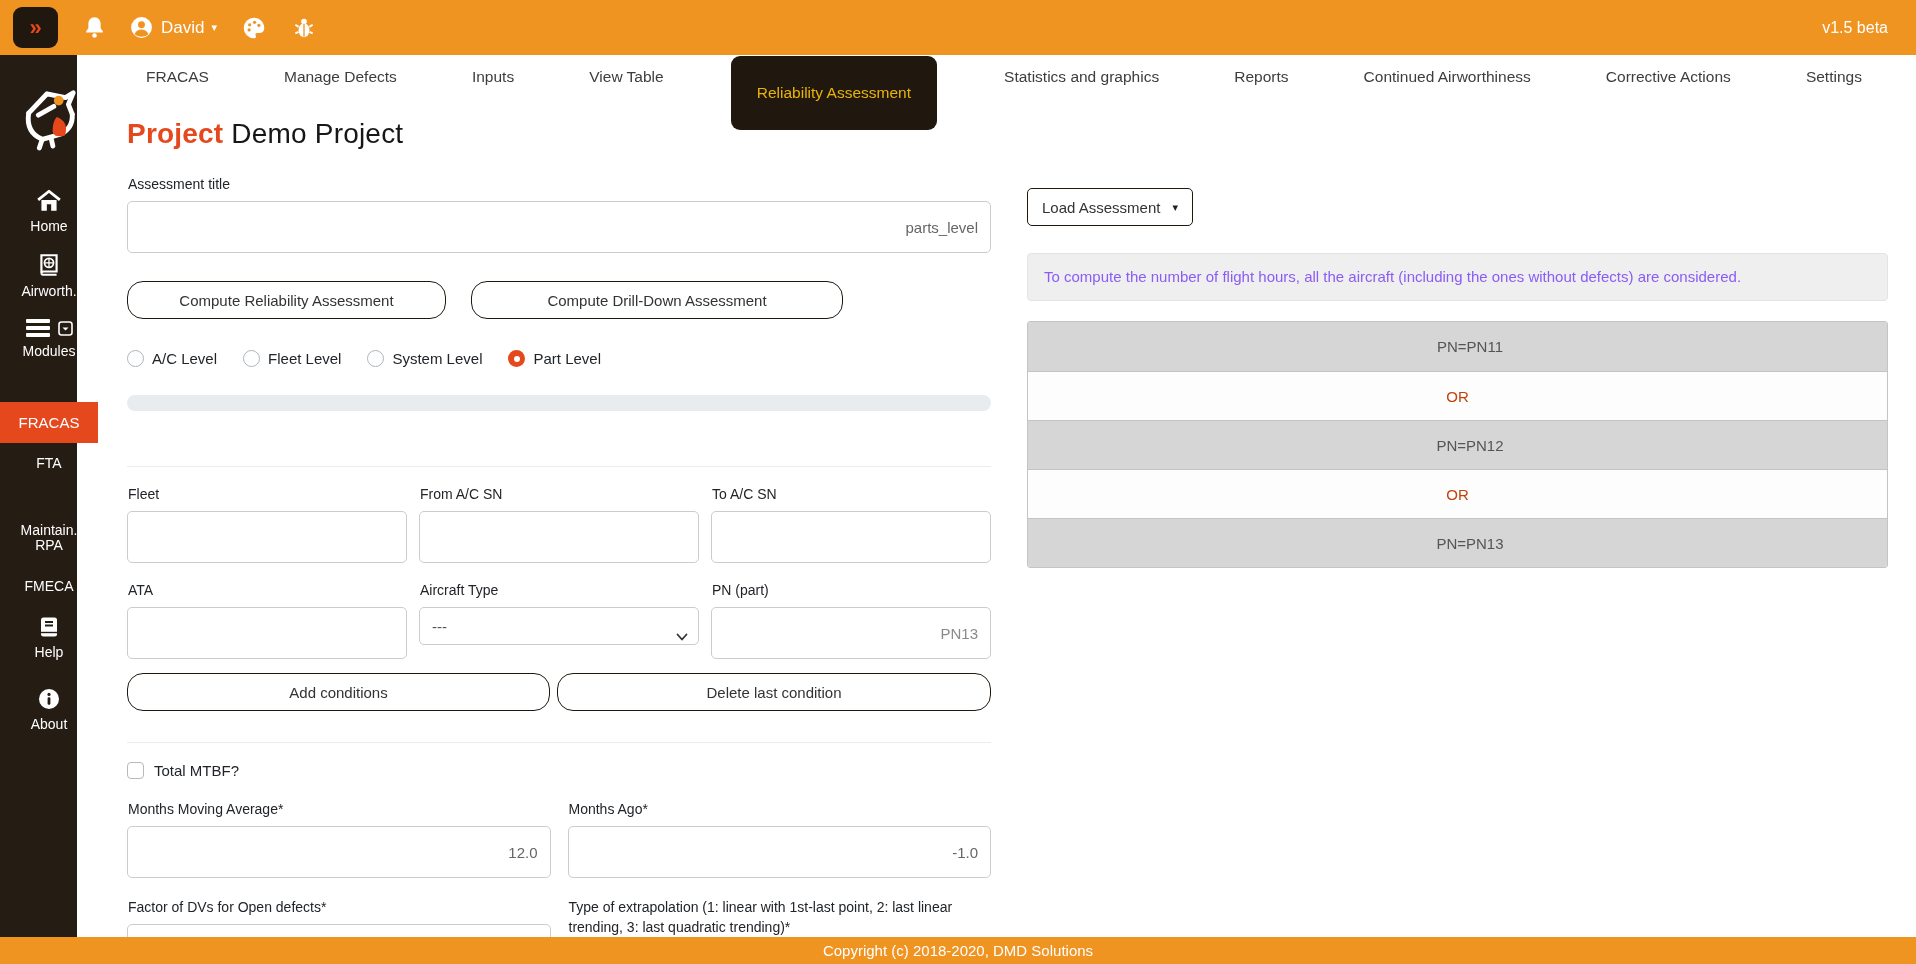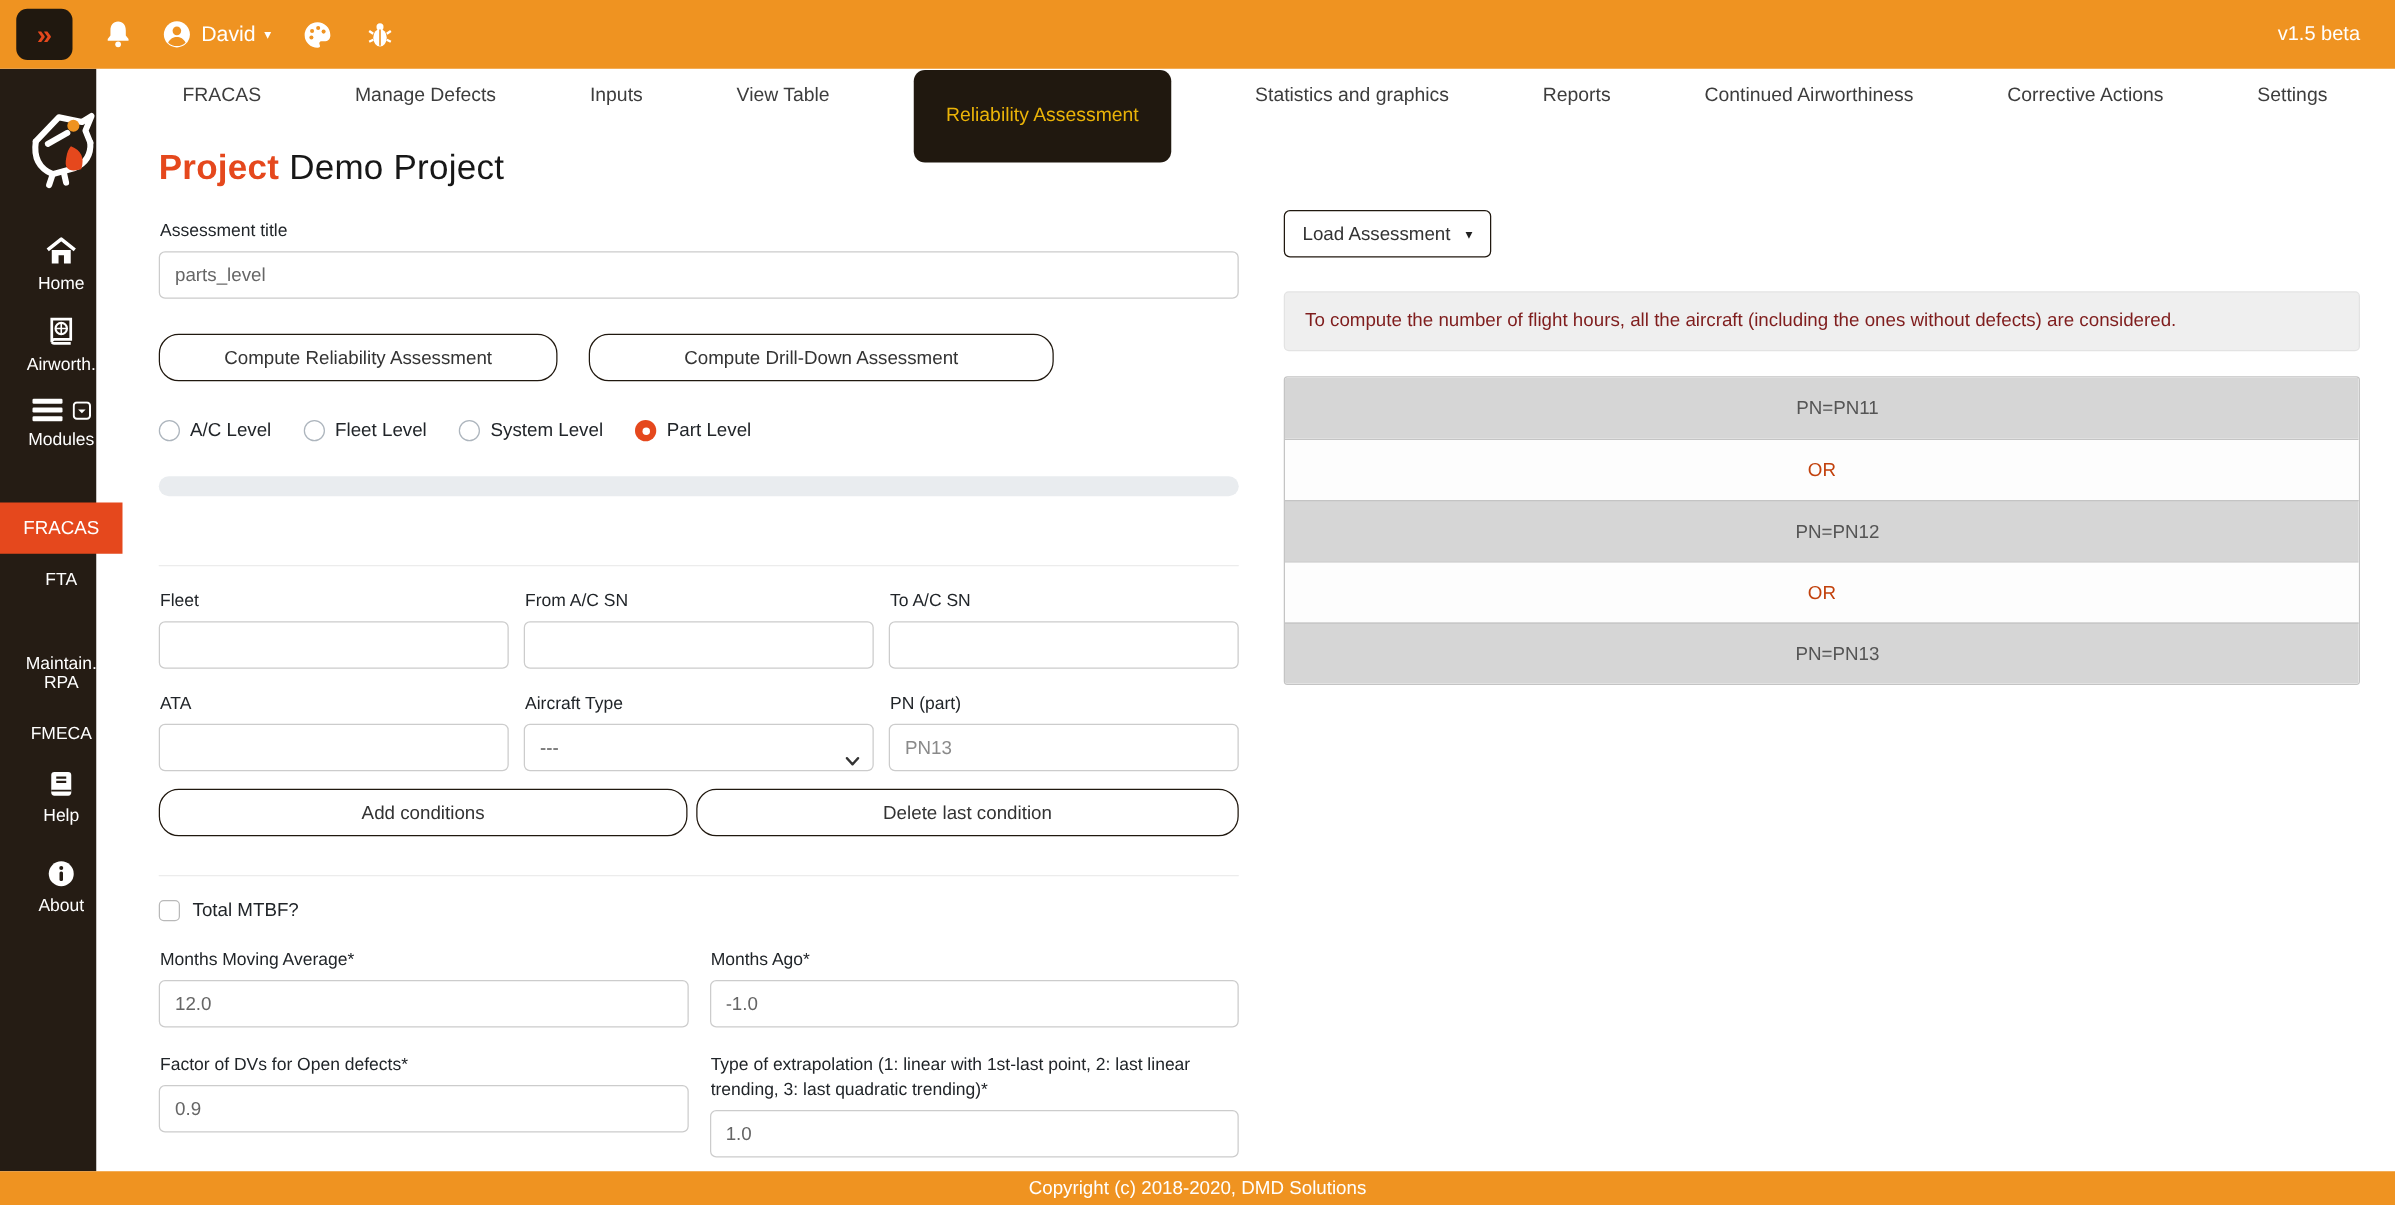--- a/index.html
+++ b/index.html
@@ -34,22 +34,22 @@
   .tabs { position:absolute; top:0; left:0; width:100%; height:47px; display:flex;
           justify-content:space-between; align-items:flex-start; padding:0 46px 0 40px; }
   .tab { padding:13px 8px; font-size:15.5px; color:#3d3d3d; white-space:nowrap; cursor:pointer; }
   .tab.active { background:#20180f; color:#eab308; border-radius:9px; padding:28px 26px; margin-top:1px; }
 
   .form-col { position:absolute; left:29px; top:47px; width:864px; }
   h1.page-title { margin:16px 0 0 0; font-size:28px; font-weight:400; color:#171717; letter-spacing:.2px; }
   h1.page-title .accent { color:#e5481d; font-weight:700; }
 
   .field-label { font-size:14px; color:#212529; margin:0 0 7px 1px; line-height:20px; }
-  .text-input { width:100%; height:38px; border:1px solid #cccccc; border-radius:5px;
-                padding:0 12px; font-size:15px; color:#666; background:#fff; }
+  .text-input { width:100%; height:52px; border:1px solid #cccccc; border-radius:5px;
+                padding:0 12px; font-size:15px; color:#666; background:#fff;text-align:right; }
   .text-input.ghost { color:#8a8a8a; }
   .mt24 { margin-top:24px; }
 
   .btn-outline { background:#fff; border:1.6px solid #20180f; border-radius:16px; height:38px;
                  font-size:15px; color:#333; cursor:pointer; font-family:inherit; }
   .compute-row { display:flex; margin-top:28px; }
   .compute-row .b1 { width:319px; }
   .compute-row .b2 { width:372px; margin-left:25px; }
 
   .radio-row { margin-top:31px; display:flex; align-items:center; gap:26px; font-size:15px; color:#212529; }
@@ -74,26 +74,26 @@
   .cond-row .b1 { width:423px; }
   .cond-row .b2 { width:434px; }
 
   .checkbox-row { margin-top:19px; display:flex; align-items:center; gap:10px; font-size:15px; color:#212529; }
   .checkbox { width:17px; height:17px; border:1px solid #b9b9b9; border-radius:4px; background:#fff; cursor:pointer; }
 
   .grid2 { margin-top:20px; display:grid; grid-template-columns:1fr 1fr; column-gap:17px; row-gap:19px; align-items:start; }
 
   
   .right-col { position:absolute; left:929px; top:47px; width:861px; }
-  .load-btn { margin-top:66px; height:38px; padding:0 14px; display:inline-flex; align-items:center; gap:12px;
+  .load-btn { margin-top:86px; height:38px; padding:0 14px; display:inline-flex; align-items:center; gap:12px;
               background:#fff; border:1.6px solid #20180f; border-radius:5px; font-size:15px; color:#333;
               cursor:pointer; font-family:inherit; }
   .load-btn .tri { font-size:11px; color:#222; }
   .info-box { margin-top:27px; background:#efefef; border:1px solid #e3e3e3; border-radius:4px;
-              padding:11px 16px; font-size:15px; line-height:24px; color:#7f1d1d; }
+              padding:11px 16px; font-size:15px; line-height:24px; color:#8b5cf6; }
   .cond-table { margin-top:20px; border:1px solid #c4c4c4; border-radius:3px; overflow:hidden; }
   .cond-table .row { height:49px; display:flex; align-items:center; justify-content:center; font-size:15px;
                      border-top:1px solid #c4c4c4; }
   .cond-table .row:first-child { border-top:none; }
   .row.pn { background:#d6d6d6; color:#555;padding-left:25px; }
   .row.or { background:#fdfdfd; color:#c2410c;text-align:center; }
 
   
   .footer { position:absolute; left:0; bottom:0; width:1916px; height:27px; background:#ef9321;
             color:#fff; display:flex; align-items:center; justify-content:center; font-size:15px; z-index:11; }

